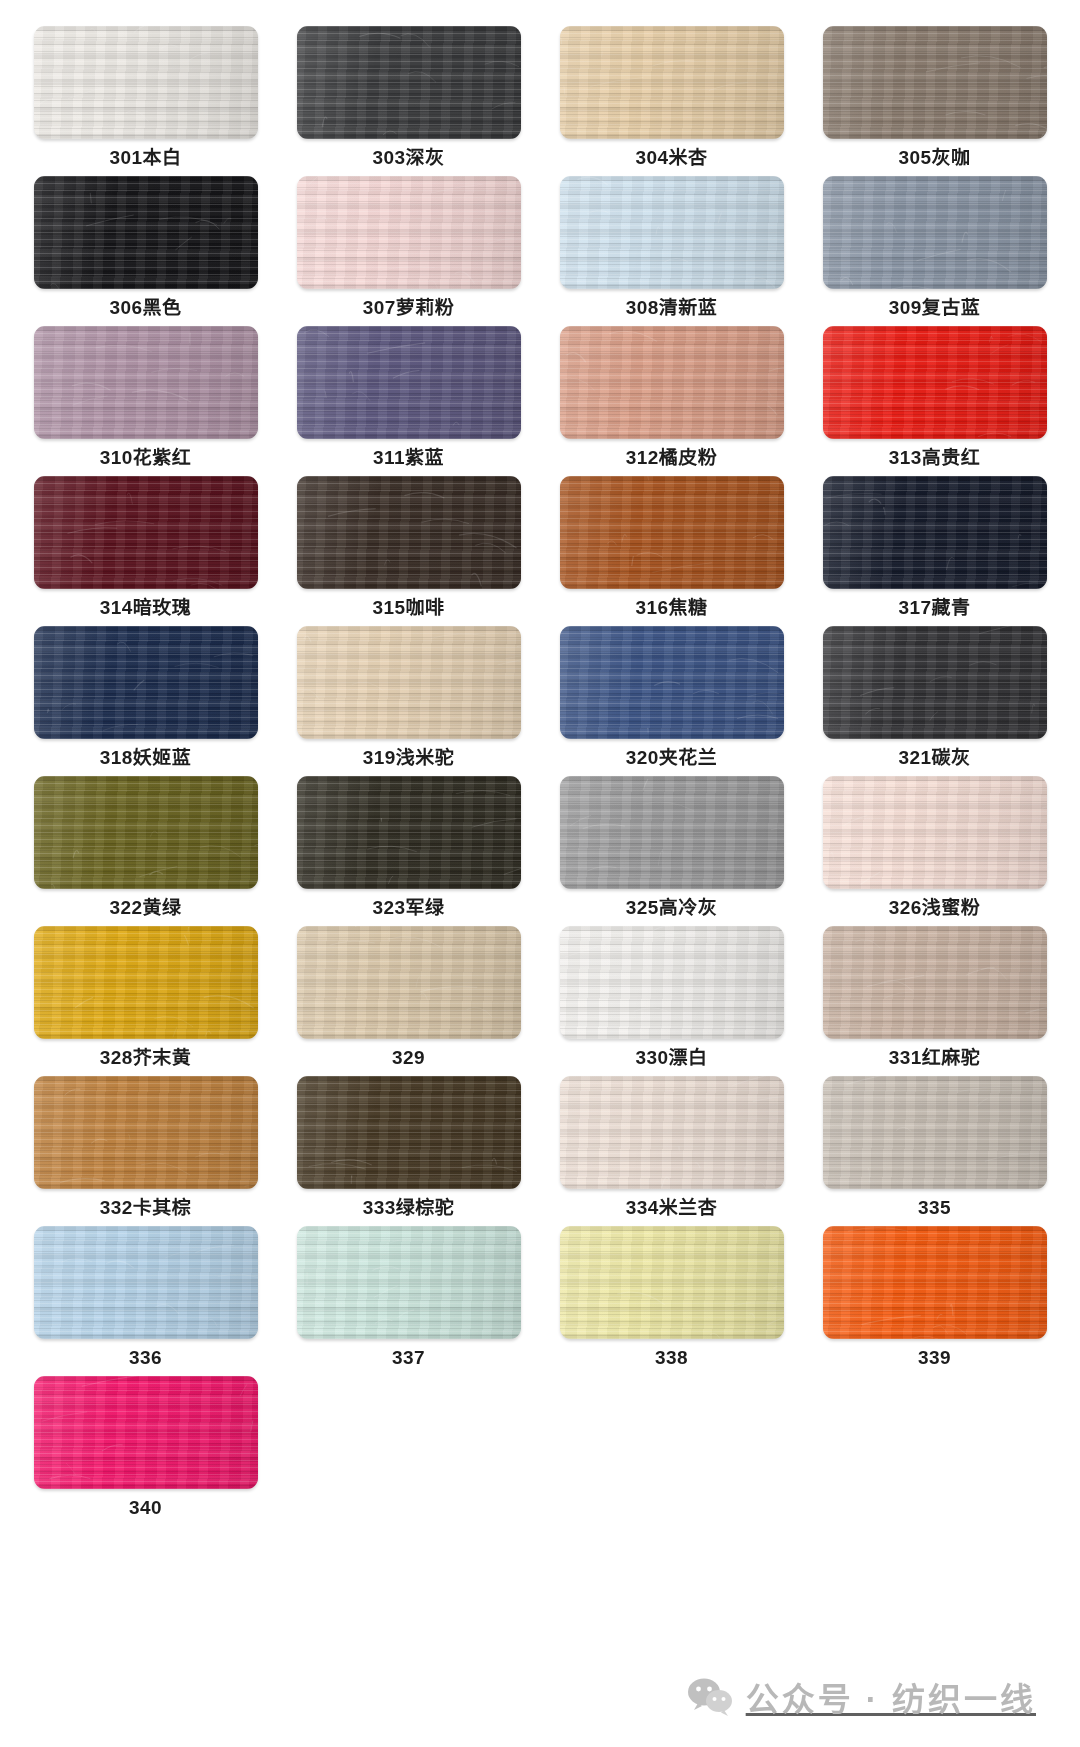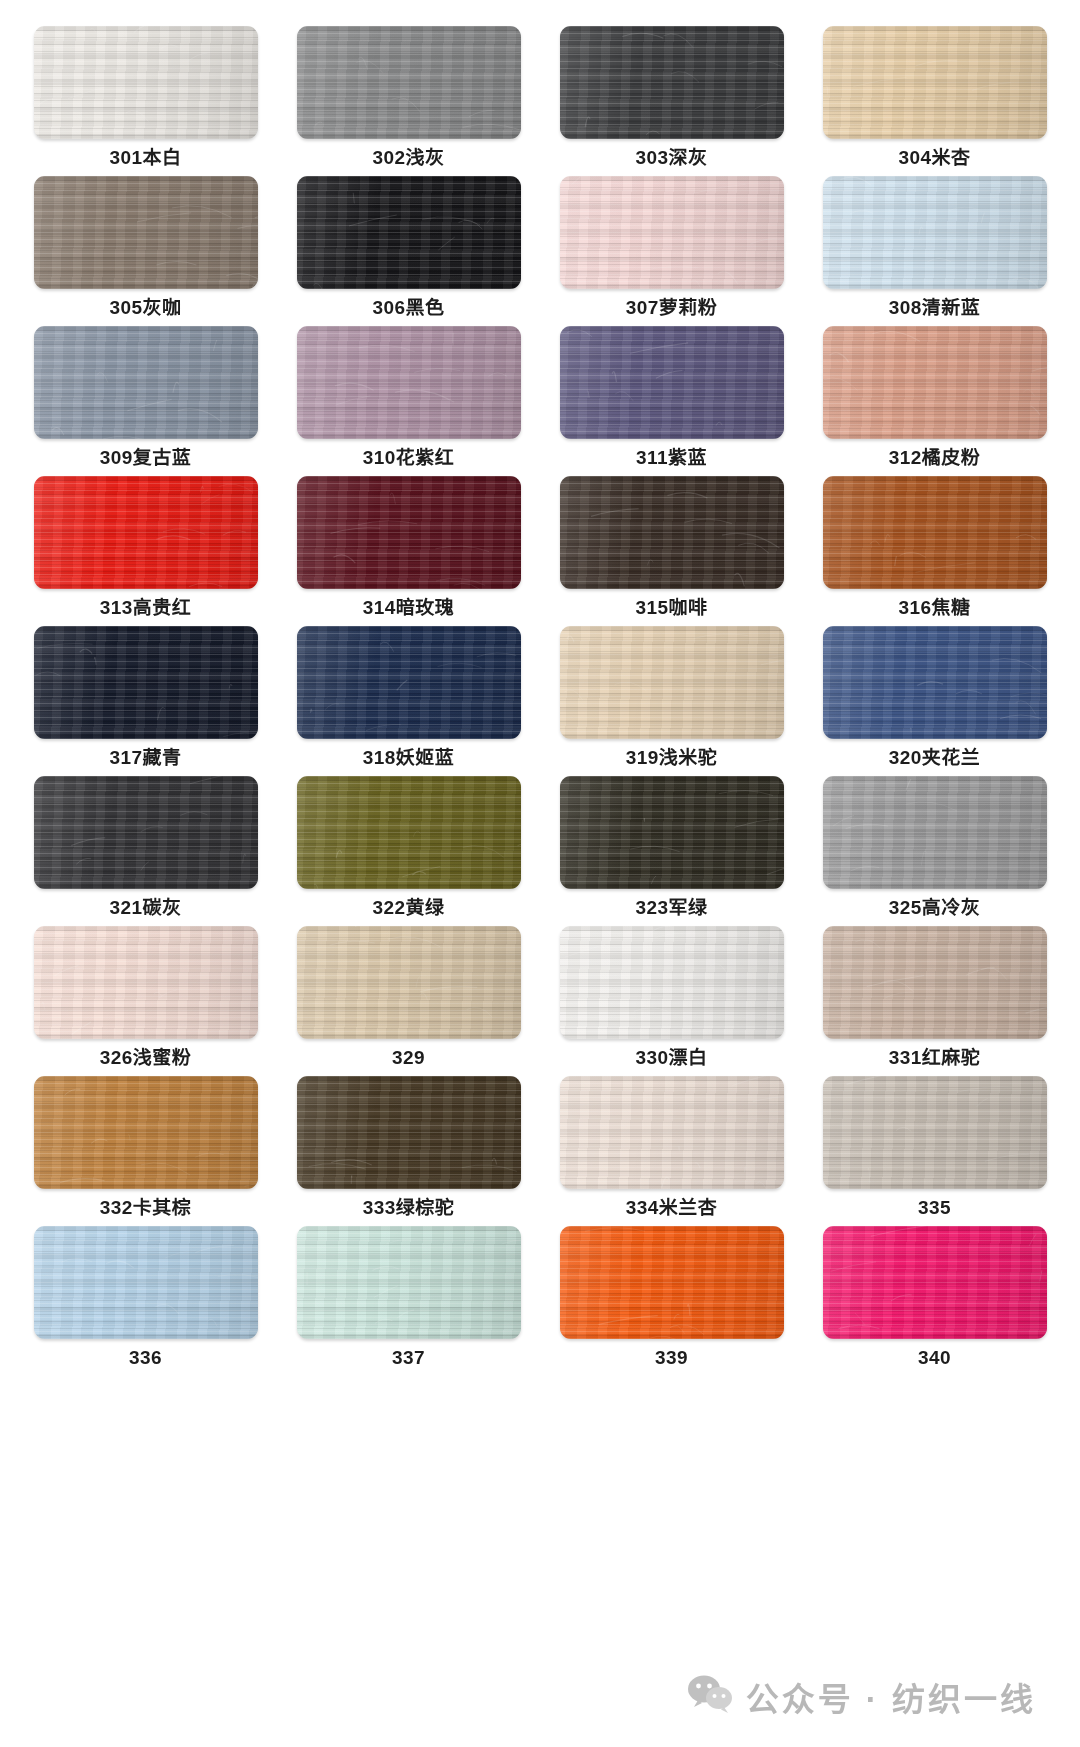--- a/index.html
+++ b/index.html
@@ -99,22 +99,24 @@
     line-height:1.1;
     text-align:center;
     white-space:nowrap;
     font-family:"Liberation Sans","DejaVu Sans",sans-serif;
   }
   .watermark{
     position:absolute;
     right:44px;
     bottom:26px;
     display:flex;
+    align-items:center;
     gap:13px;
     opacity:.62;
+    text-decoration:underline;
   }
   .wm-icon{
     width:46px;
     height:42px;
     position:relative;
     flex:0 0 auto;
   }
   .wm-text{
     font-size:33px;
     font-weight:700;
@@ -139,36 +141,20 @@
             <path d="M126.6,23.2 Q135.0,16.2 143.3,20.9" stroke="rgba(255,255,255,0.30)" stroke-width="1.07" fill="none"></path>
             <path d="M100.0,6.5 Q107.9,-0.5 115.9,-2.0" stroke="rgba(255,255,255,0.30)" stroke-width="1.01" fill="none"></path>
             <path d="M33.9,72.7 Q52.7,65.7 71.4,61.0" stroke="rgba(255,255,255,0.30)" stroke-width="0.78" fill="none"></path>
             <path d="M3.7,79.9 Q10.9,72.9 18.1,73.0" stroke="rgba(255,255,255,0.30)" stroke-width="1.17" fill="none"></path>
           </svg>
           <div class="sheen"></div>
         </div>
         <div class="label">301本白</div>
       </div>
       <div class="cell">
-        <div class="swatch" style="background-color: rgb(138, 139, 140);">
-          <div class="tex"></div>
-          <svg class="fuzz" viewBox="0 0 224 113" preserveAspectRatio="none">
-            <path d="M16.5,101.5 Q20.8,94.5 25.2,96.6" stroke="rgba(255,255,255,0.30)" stroke-width="0.73" fill="none"></path>
-            <path d="M61.0,33.4 Q65.4,26.4 69.9,41.8" stroke="rgba(255,255,255,0.30)" stroke-width="0.64" fill="none"></path>
-            <path d="M59.1,36.5 Q72.5,29.5 85.9,46.9" stroke="rgba(255,255,255,0.30)" stroke-width="0.53" fill="none"></path>
-            <path d="M94.5,73.3 Q108.9,66.3 123.4,86.1" stroke="rgba(255,255,255,0.30)" stroke-width="0.71" fill="none"></path>
-            <path d="M217.6,27.1 Q246.0,20.1 274.5,27.2" stroke="rgba(255,255,255,0.30)" stroke-width="0.50" fill="none"></path>
-            <path d="M172.0,90.7 Q184.7,83.7 197.5,84.4" stroke="rgba(255,255,255,0.30)" stroke-width="0.81" fill="none"></path>
-            <path d="M165.7,101.3 Q194.0,94.3 222.4,103.6" stroke="rgba(255,255,255,0.30)" stroke-width="0.96" fill="none"></path>
-          </svg>
-          <div class="sheen"></div>
-        </div>
-        <div class="label">302浅灰</div>
-      </div>
-      <div class="cell">
         <div class="swatch" style="background-color: rgb(59, 60, 62);">
           <div class="tex"></div>
           <svg class="fuzz" viewBox="0 0 224 113" preserveAspectRatio="none">
             <path d="M194.7,83.0 Q206.6,76.0 218.4,76.6" stroke="rgba(255,255,255,0.30)" stroke-width="0.77" fill="none"></path>
             <path d="M30.1,93.2 Q27.7,86.2 25.2,101.2" stroke="rgba(255,255,255,0.30)" stroke-width="1.05" fill="none"></path>
             <path d="M187.6,38.2 Q204.9,31.2 222.1,40.8" stroke="rgba(255,255,255,0.30)" stroke-width="0.74" fill="none"></path>
             <path d="M62.3,10.4 Q82.9,3.4 103.4,12.3" stroke="rgba(255,255,255,0.30)" stroke-width="1.05" fill="none"></path>
             <path d="M111.2,47.7 Q125.2,40.7 139.1,56.4" stroke="rgba(255,255,255,0.30)" stroke-width="0.69" fill="none"></path>
             <path d="M86.0,108.8 Q92.8,101.8 99.5,107.8" stroke="rgba(255,255,255,0.30)" stroke-width="0.84" fill="none"></path>
             <path d="M103.6,9.7 Q118.2,2.7 132.7,21.2" stroke="rgba(255,255,255,0.30)" stroke-width="0.76" fill="none"></path>
@@ -523,20 +509,36 @@
             <path d="M218.9,32.2 Q239.6,25.2 260.4,43.7" stroke="rgba(255,255,255,0.30)" stroke-width="1.16" fill="none"></path>
             <path d="M127.7,70.3 Q123.8,63.3 119.8,68.4" stroke="rgba(255,255,255,0.30)" stroke-width="0.91" fill="none"></path>
             <path d="M125.0,71.9 Q134.1,64.9 143.1,63.7" stroke="rgba(255,255,255,0.30)" stroke-width="0.81" fill="none"></path>
             <path d="M20.5,49.7 Q32.5,42.7 44.4,39.6" stroke="rgba(255,255,255,0.30)" stroke-width="1.04" fill="none"></path>
           </svg>
           <div class="sheen"></div>
         </div>
         <div class="label">326浅蜜粉</div>
       </div>
       <div class="cell">
+        <div class="swatch" style="background-color: rgb(224, 170, 19);">
+          <div class="tex"></div>
+          <svg class="fuzz" viewBox="0 0 224 113" preserveAspectRatio="none">
+            <path d="M169.7,71.4 Q194.7,64.4 219.7,82.1" stroke="rgba(255,255,255,0.30)" stroke-width="1.18" fill="none"></path>
+            <path d="M154.1,5.8 Q154.5,-1.2 154.9,2.1" stroke="rgba(255,255,255,0.30)" stroke-width="0.77" fill="none"></path>
+            <path d="M41.0,81.8 Q50.1,74.8 59.1,71.4" stroke="rgba(255,255,255,0.30)" stroke-width="1.17" fill="none"></path>
+            <path d="M154.6,19.3 Q152.5,12.3 150.4,9.0" stroke="rgba(255,255,255,0.30)" stroke-width="1.14" fill="none"></path>
+            <path d="M138.9,111.6 Q141.0,104.6 143.1,100.8" stroke="rgba(255,255,255,0.30)" stroke-width="0.59" fill="none"></path>
+            <path d="M177.1,108.0 Q174.2,101.0 171.3,110.5" stroke="rgba(255,255,255,0.30)" stroke-width="0.87" fill="none"></path>
+            <path d="M120.4,92.5 Q139.8,85.5 159.1,100.9" stroke="rgba(255,255,255,0.30)" stroke-width="0.64" fill="none"></path>
+          </svg>
+          <div class="sheen"></div>
+        </div>
+        <div class="label">328芥末黄</div>
+      </div>
+      <div class="cell">
         <div class="swatch" style="background-color: rgb(220, 201, 171);">
           <div class="tex"></div>
           <svg class="fuzz" viewBox="0 0 224 113" preserveAspectRatio="none">
             <path d="M123.9,52.9 Q121.4,45.9 118.9,62.2" stroke="rgba(255,255,255,0.30)" stroke-width="0.52" fill="none"></path>
             <path d="M123.2,65.6 Q151.7,58.6 180.2,61.4" stroke="rgba(255,255,255,0.30)" stroke-width="1.17" fill="none"></path>
             <path d="M169.6,83.6 Q182.5,76.6 195.4,91.3" stroke="rgba(255,255,255,0.30)" stroke-width="0.68" fill="none"></path>
             <path d="M122.5,69.4 Q126.5,62.4 130.5,74.2" stroke="rgba(255,255,255,0.30)" stroke-width="0.78" fill="none"></path>
             <path d="M32.5,19.3 Q55.1,12.3 77.8,17.0" stroke="rgba(255,255,255,0.30)" stroke-width="0.79" fill="none"></path>
             <path d="M91.1,13.0 Q117.2,6.0 143.3,20.8" stroke="rgba(255,255,255,0.30)" stroke-width="0.89" fill="none"></path>
             <path d="M58.4,0.9 Q63.9,-6.1 69.4,-7.5" stroke="rgba(255,255,255,0.30)" stroke-width="1.14" fill="none"></path>
@@ -665,20 +667,36 @@
             <path d="M100.2,91.9 Q108.6,84.9 117.0,83.9" stroke="rgba(255,255,255,0.30)" stroke-width="0.94" fill="none"></path>
             <path d="M77.8,97.5 Q86.7,90.5 95.6,94.8" stroke="rgba(255,255,255,0.30)" stroke-width="0.99" fill="none"></path>
             <path d="M89.3,18.0 Q107.1,11.0 124.8,13.8" stroke="rgba(255,255,255,0.30)" stroke-width="0.70" fill="none"></path>
             <path d="M77.2,71.3 Q89.0,64.3 100.9,59.8" stroke="rgba(255,255,255,0.30)" stroke-width="0.92" fill="none"></path>
             <path d="M75.4,44.4 Q88.7,37.4 101.9,42.9" stroke="rgba(255,255,255,0.30)" stroke-width="1.13" fill="none"></path>
             <path d="M10.0,59.0 Q10.0,52.0 10.1,46.5" stroke="rgba(255,255,255,0.30)" stroke-width="0.93" fill="none"></path>
           </svg>
           <div class="sheen"></div>
         </div>
         <div class="label">337</div>
+      </div>
+      <div class="cell">
+        <div class="swatch" style="background-color: rgb(238, 233, 166);">
+          <div class="tex"></div>
+          <svg class="fuzz" viewBox="0 0 224 113" preserveAspectRatio="none">
+            <path d="M159.6,112.0 Q154.9,105.0 150.2,108.7" stroke="rgba(255,255,255,0.30)" stroke-width="0.92" fill="none"></path>
+            <path d="M69.3,38.7 Q70.8,31.7 72.4,30.2" stroke="rgba(255,255,255,0.30)" stroke-width="0.65" fill="none"></path>
+            <path d="M206.4,99.3 Q219.1,92.3 231.9,88.8" stroke="rgba(255,255,255,0.30)" stroke-width="1.20" fill="none"></path>
+            <path d="M57.2,68.1 Q81.0,61.1 104.9,78.9" stroke="rgba(255,255,255,0.30)" stroke-width="1.04" fill="none"></path>
+            <path d="M194.8,92.0 Q192.2,85.0 189.5,89.0" stroke="rgba(255,255,255,0.30)" stroke-width="1.11" fill="none"></path>
+            <path d="M213.5,62.5 Q220.7,55.5 228.0,66.3" stroke="rgba(255,255,255,0.30)" stroke-width="1.16" fill="none"></path>
+            <path d="M171.9,80.4 Q193.2,73.4 214.4,77.2" stroke="rgba(255,255,255,0.30)" stroke-width="0.73" fill="none"></path>
+          </svg>
+          <div class="sheen"></div>
+        </div>
+        <div class="label">338</div>
       </div>
       <div class="cell">
         <div class="swatch" style="background-color: rgb(247, 91, 16);">
           <div class="tex"></div>
           <svg class="fuzz" viewBox="0 0 224 113" preserveAspectRatio="none">
             <path d="M113.8,93.5 Q116.6,86.5 119.4,88.8" stroke="rgba(255,255,255,0.30)" stroke-width="0.97" fill="none"></path>
             <path d="M38.4,98.5 Q68.1,91.5 97.7,89.6" stroke="rgba(255,255,255,0.30)" stroke-width="1.06" fill="none"></path>
             <path d="M110.9,101.0 Q127.5,94.0 144.2,108.7" stroke="rgba(255,255,255,0.30)" stroke-width="0.71" fill="none"></path>
             <path d="M25.0,5.2 Q55.0,-1.8 84.9,5.1" stroke="rgba(255,255,255,0.30)" stroke-width="0.68" fill="none"></path>
             <path d="M88.4,112.6 Q106.3,105.6 124.1,118.2" stroke="rgba(255,255,255,0.30)" stroke-width="0.60" fill="none"></path>

